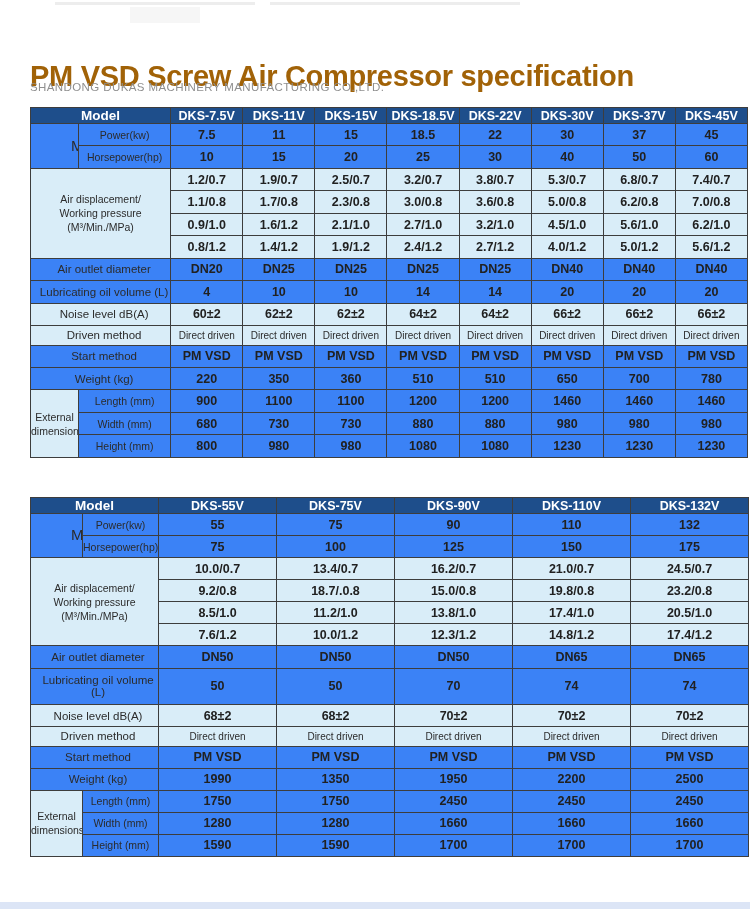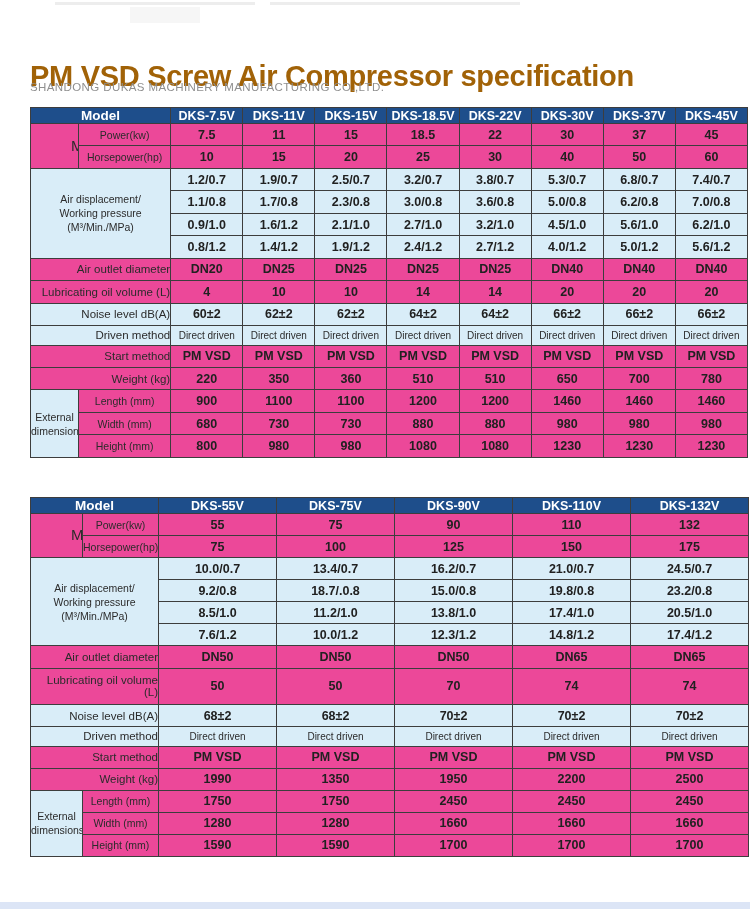--- a/index.html
+++ b/index.html
@@ -20,37 +20,37 @@
   .title{
     position:absolute;left:30px;top:42px;font-size:29px;font-weight:bold;
     color:#a16207;letter-spacing:-0.3px;line-height:1.05;white-space:nowrap;
   }
   .subtitle{
     position:absolute;left:30px;top:81px;font-size:11.5px;color:#8f8f8f;
     letter-spacing:0.4px;white-space:nowrap;
   }
   table.tbl{
     position:absolute;left:30px;width:718px;border-collapse:collapse;
-    table-layout:fixed;background:#ec4899;
+    table-layout:fixed;background:#3b82f6;
   }
   #table1{top:107px;height:351px;}
   #table2{top:497px;height:360px;}
   .tbl th,.tbl td{
     border:1px solid var(--border);text-align:center;vertical-align:middle;
     padding:0;overflow:hidden;
   }
   .tbl th.h{
     background:var(--accent);color:#ffffff;font-size:12.5px;font-weight:bold;
   }
   .tbl th.model-label{font-size:13.5px;}
   .tbl td.blue{background:var(--rowblue);}
   .tbl td.val{font-size:12.5px;font-weight:bold;color:#212121;}
   .tbl td.val.small{font-size:10px;font-weight:normal;color:#2b2b2b;text-align:center;}
   .tbl td.rowlabel{
-    text-align:right;padding-left:7px;font-size:11.5px;color:#2b2b2b;
+    text-align:center;padding-left:7px;font-size:11.5px;color:#2b2b2b;
     font-weight:normal;
   }
   .tbl td.sublabel{font-size:10.5px;color:#2b2b2b;}
   .tbl td.group{font-size:10.5px;color:#2b2b2b;line-height:1.35;}
   .tbl td.group.motor{font-size:15px;padding-left:40px;}
   .bottom-strip{position:absolute;left:0;top:902px;width:750px;height:7px;background:var(--strip);}
 </style>
 </head>
 <body>
 

